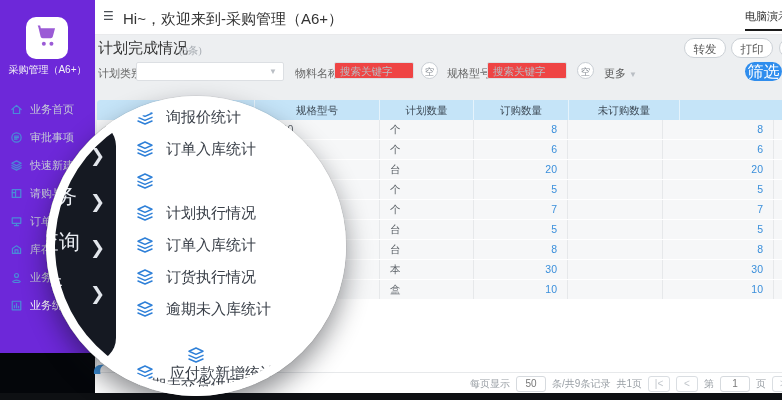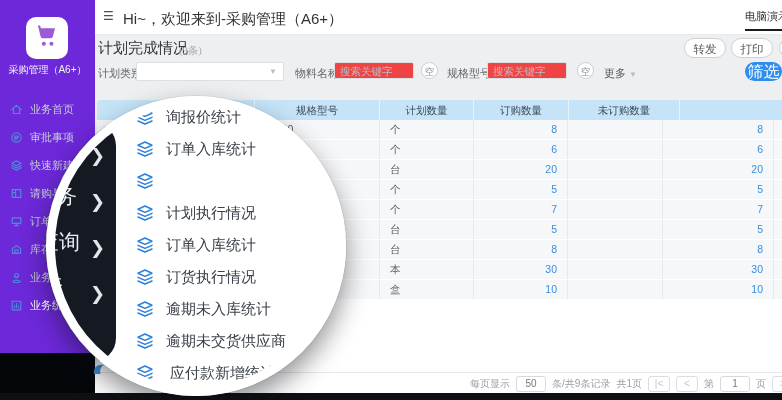--- a/index.html
+++ b/index.html
@@ -386,21 +386,21 @@
         <div class="lmenu-item" style="top: 202px;">
           <span class="lic">
             <svg width="18" height="18" viewBox="0 0 18 18">
   <path d="M2 5.2 L9 2 L16 5.2 L9 8.4 Z" stroke="#2f80d8" stroke-width="1.5" fill="none" stroke-linejoin="round"></path>
   <path d="M2 9.4 L9 12.4 L16 9.4" stroke="#2f80d8" stroke-width="1.5" fill="none" stroke-linecap="round" stroke-linejoin="round"></path>
   <path d="M2 13 L9 16 L16 13" stroke="#2f80d8" stroke-width="1.5" fill="none" stroke-linecap="round" stroke-linejoin="round"></path>
             </svg>
           </span>
           <span class="ltxt">逾期未入库统计</span>
         </div>
-        <div class="lmenu-item" style="top: 234px;">
+        <div class="lmenu-item" style="top: 250px; flex-direction: column;">
           <span class="lic">
             <svg width="18" height="18" viewBox="0 0 18 18">
   <path d="M2 5.2 L9 2 L16 5.2 L9 8.4 Z" stroke="#2f80d8" stroke-width="1.5" fill="none" stroke-linejoin="round"></path>
   <path d="M2 9.4 L9 12.4 L16 9.4" stroke="#2f80d8" stroke-width="1.5" fill="none" stroke-linecap="round" stroke-linejoin="round"></path>
   <path d="M2 13 L9 16 L16 13" stroke="#2f80d8" stroke-width="1.5" fill="none" stroke-linecap="round" stroke-linejoin="round"></path>
             </svg>
           </span>
           <span class="ltxt">逾期未交货供应商</span>
         </div>
         <div class="lmenu-item" style="top: 266px; gap: 16px;">

